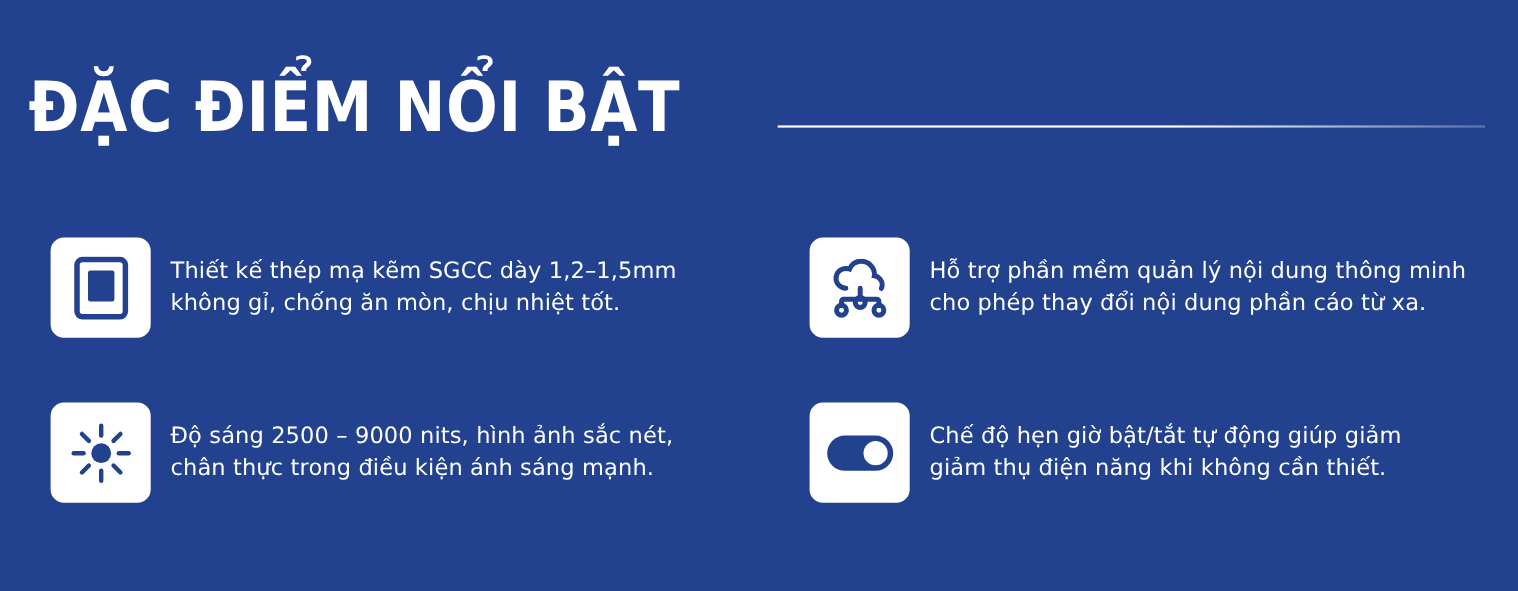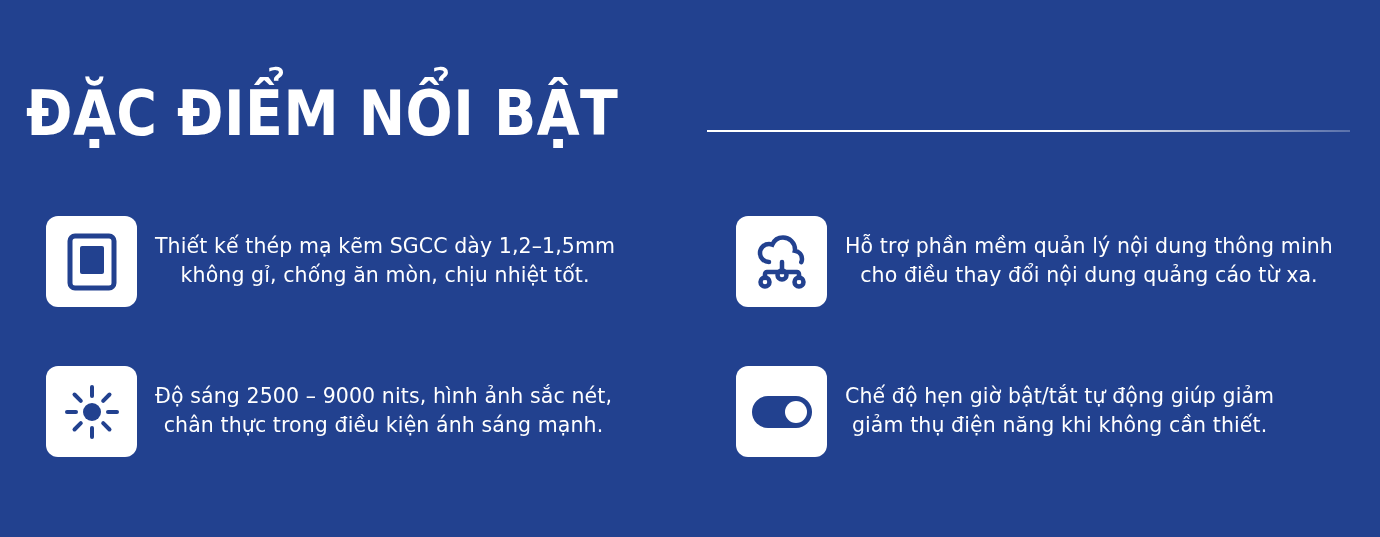--- a/index.html
+++ b/index.html
@@ -11,21 +11,21 @@
     height: 537px;
     background: #22418f;
     font-family: "Liberation Sans", sans-serif;
     overflow: hidden;
     position: relative;
   }
 
   
   .heading-row {
     position: absolute;
-    top: 60px;
+    top: 44px;
     left: 26px;
     right: 30px;
     height: 84px;
     display: flex;
     align-items: flex-end;
     text-align: right;
   }
   .heading-title {
     font-family: "DejaVu Sans", sans-serif;
     font-weight: 700;
@@ -72,21 +72,20 @@
   .feature-text {
     margin-left: 18px;
     margin-top: 16px;
     color: #ffffff;
     font-family: "DejaVu Sans", sans-serif;
     font-size: 20.5px;
     line-height: 1.42;
     letter-spacing: 0.1px;
     max-width: 520px;
     white-space: pre-line;
-    text-align: center;
   }
 
   svg { display: block; }
 </style>
 </head>
 <body>
 
 <div class="heading-row">
   <div class="heading-title">ĐẶC ĐIỂM NỔI BẬT</div>
   <div class="heading-rule"></div>
@@ -114,21 +113,21 @@
           <path d="M16 27c-5 0-9-4-9-9s4-9 9-9c1.2 0 2.3.2 3.3.6C21.2 5.3 25.3 2.5 30 2.5c6.6 0 12 5.4 12 12 0 .4 0 .8-.1 1.2 4 .6 7.1 4 7.1 8.2 0 1.2-.3 2.3-.7 3.3" fill="none" stroke="#22418f" stroke-width="4.5" stroke-linecap="round"></path>
           <line x1="29" y1="27" x2="29" y2="36" stroke="#22418f" stroke-width="4.5" stroke-linecap="round"></line>
           <path d="M12 43v-4a2 2 0 0 1 2-2h30a2 2 0 0 1 2 2v4" fill="none" stroke="#22418f" stroke-width="4.5" stroke-linecap="round"></path>
           <circle cx="12" cy="47" r="4.5" fill="none" stroke="#22418f" stroke-width="4.5"></circle>
           <circle cx="29" cy="40" r="4.5" fill="none" stroke="#22418f" stroke-width="4.5"></circle>
           <circle cx="46" cy="47" r="4.5" fill="none" stroke="#22418f" stroke-width="4.5"></circle>
         </svg>
       </span>
     </div>
     <div class="feature-text">Hỗ trợ phần mềm quản lý nội dung thông minh
-cho điều thay đổi nội dung quảng cáo từ xa.</div>
+cho phép thay đổi nội dung phần cáo từ xa.</div>
   </div>
 
   <div class="feature">
     <div class="icon-box">
       <span>
         <svg width="56" height="56" viewBox="0 0 56 56">
           <circle cx="28" cy="28" r="9" fill="#22418f"></circle>
           <g stroke="#22418f" stroke-width="4" stroke-linecap="round">
             <line x1="28" y1="3" x2="28" y2="12"></line>
             <line x1="28" y1="44" x2="28" y2="53"></line>

